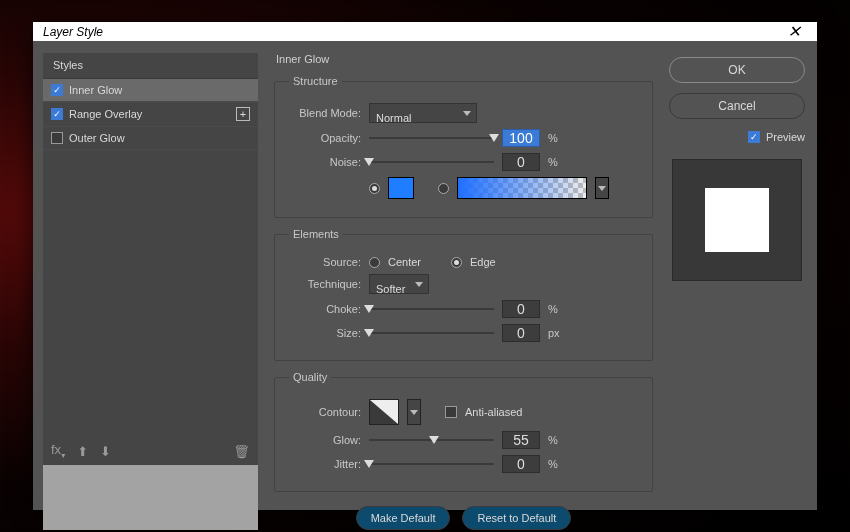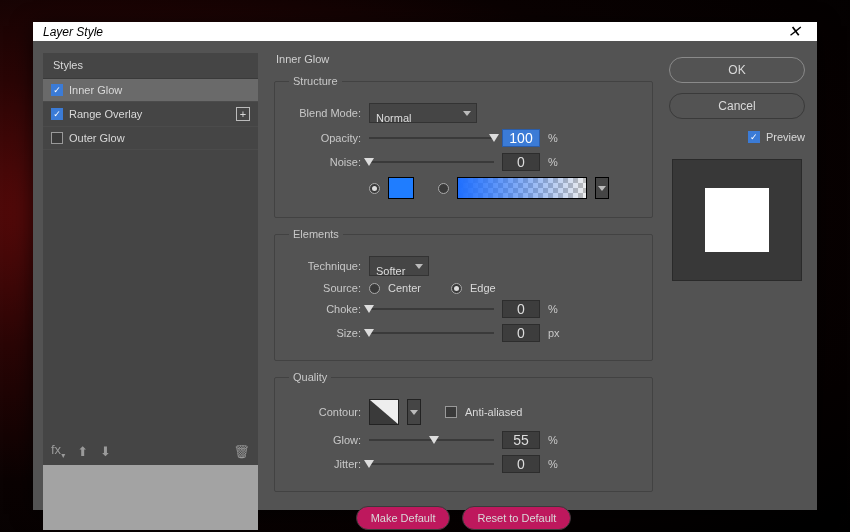--- a/index.html
+++ b/index.html
@@ -89,21 +89,21 @@
     width: 30px; height: 26px; background: #3a3a3a; border: 1px solid #222; position: relative; cursor: pointer;
   }
   .contour::before {
     content: ""; position: absolute; left: 0; bottom: 0; width: 0; height: 0;
     border-right: 28px solid transparent; border-top: 24px solid #eee;
     transform: scaleX(-1); transform-origin: 14px 12px;
   }
   .contour-dd { width: 14px; height: 26px; background: #454545; border: 1px solid #222; display: inline-flex; align-items: center; justify-content: center; cursor: pointer; }
   .contour-dd::after { content: ""; border-left: 4px solid transparent; border-right: 4px solid transparent; border-top: 5px solid #bbb; }
   .btn {
-    background: #be185d; border: 1px solid #3a3a3a; color: #d9d9d9; height: 24px;
+    background: #0c4a6e; border: 1px solid #3a3a3a; color: #d9d9d9; height: 24px;
     padding: 0 14px; border-radius: 12px; cursor: pointer; font-size: 11px;
   }
   .btn-row { display: flex; gap: 12px; justify-content: center; margin-top: 4px; }
   
   .right { width: 136px; display: flex; flex-direction: column; gap: 10px; align-items: stretch; padding-top: 4px; }
   .rbtn {
     height: 26px; border: 1px solid #3a3a3a; border-radius: 13px; background: #535353;
     color: #d9d9d9; font-size: 12px; cursor: pointer;
   }
   .rbtn.primary { border: 1px solid #8a8a8a; }
@@ -188,34 +188,34 @@
           <span style="width:8px"></span>
           <span class="radio"></span>
           <span class="swatch-grad"></span>
           <span class="grad-dd"></span>
         </div>
       </fieldset>
 
       <fieldset class="group">
         <legend>Elements</legend>
         <div class="row">
-          <span class="lbl">Technique:</span>
-          <span class="select">
-              <span>Softer</span>
-            </span>
-        </div>
-        <div class="row">
           <span class="lbl">Source:</span>
           <span class="radio"></span>
           <span>Center</span>
           <span style="width:14px"></span>
           <span class="radio on"></span>
           <span>Edge</span>
         </div>
         <div class="row">
+          <span class="lbl">Technique:</span>
+          <span class="select">
+              <span>Softer</span>
+            </span>
+        </div>
+        <div class="row">
           <span class="lbl">Choke:</span>
           <span class="slider">
               <span class="track"></span>
               <span class="thumb" style="left:0%"></span>
             </span>
           <span class="numbox">0</span>
           <span class="unit">%</span>
         </div>
         <div class="row">
           <span class="lbl">Size:</span>

